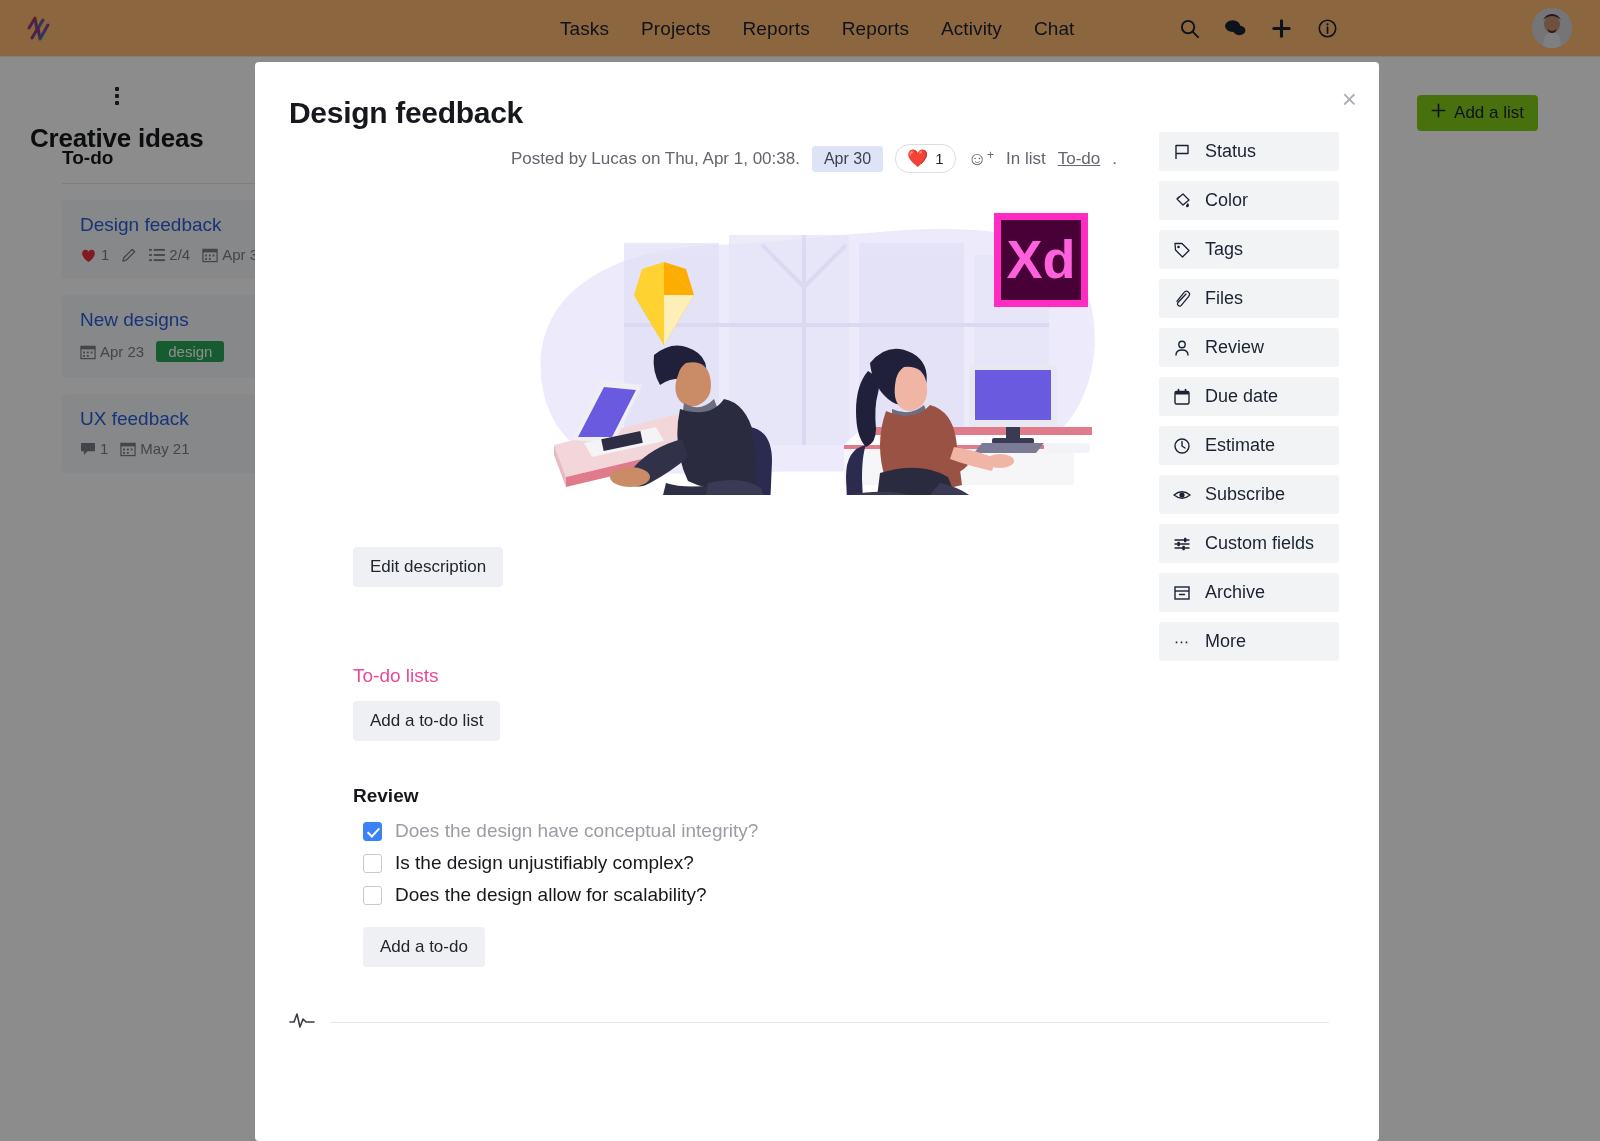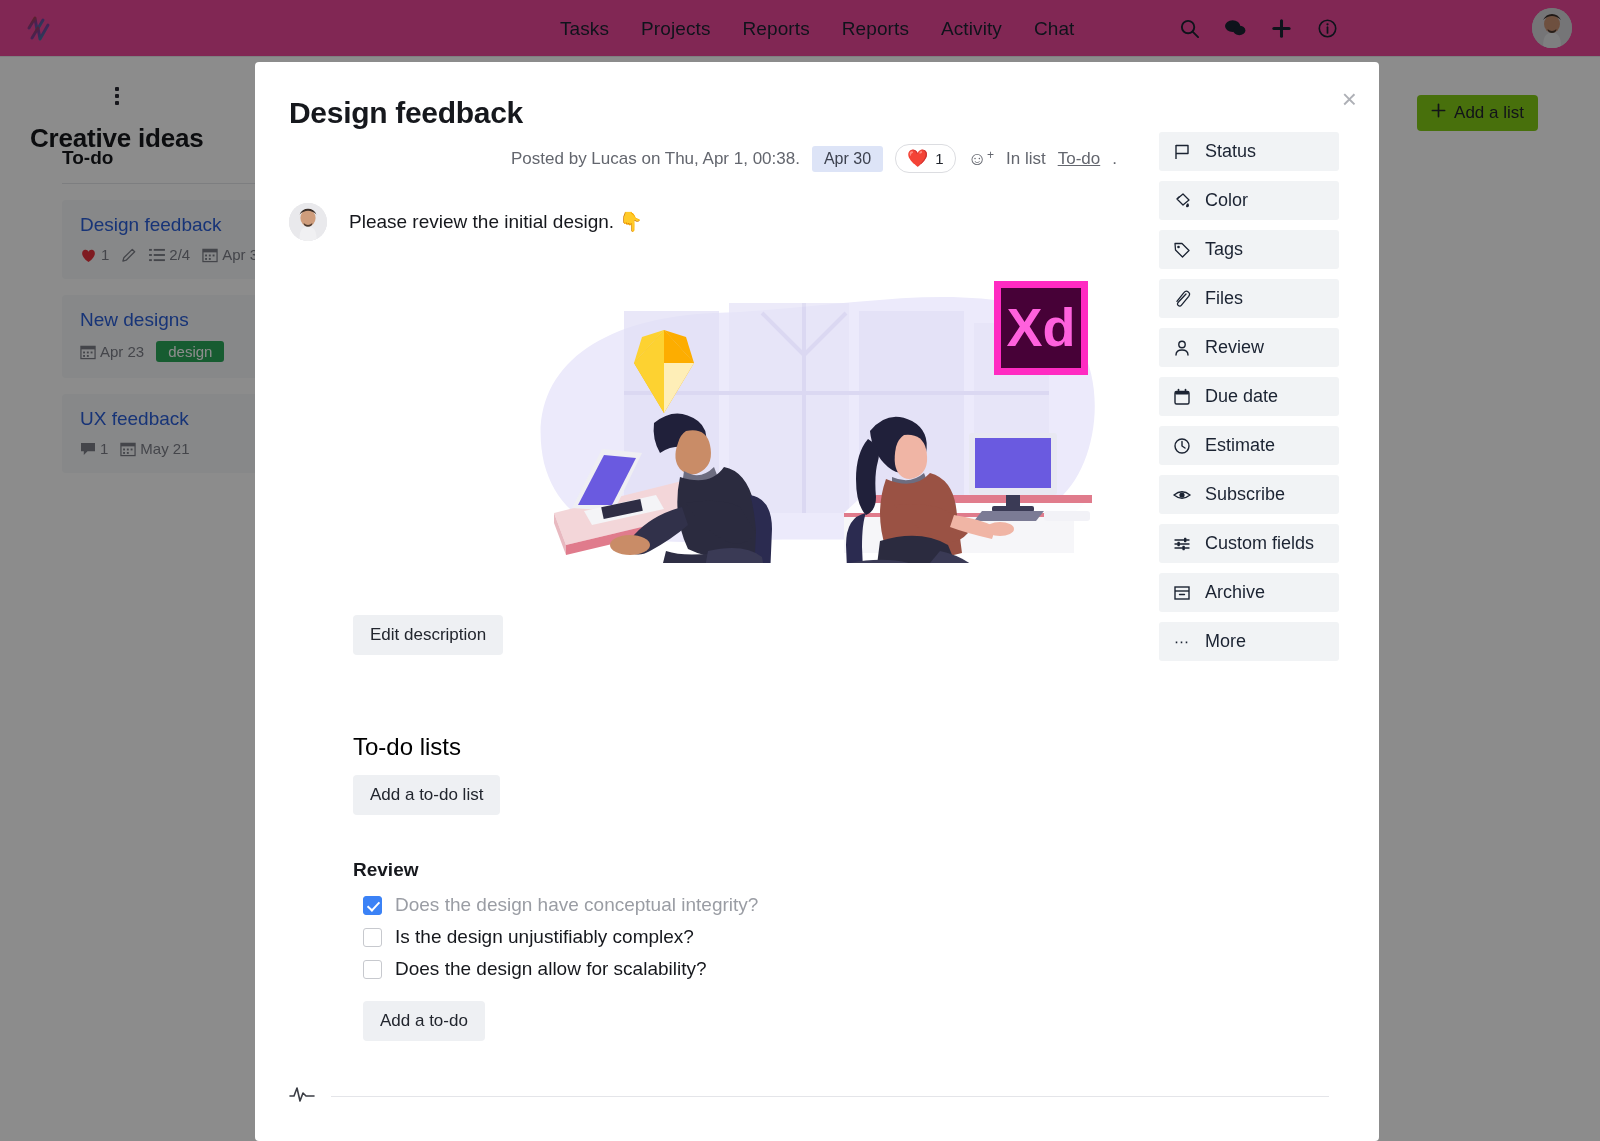--- a/index.html
+++ b/index.html
@@ -16,21 +16,21 @@
   
   .backdrop {
     position: absolute; inset: 0;
     background: rgba(0,0,0,0.45);
     z-index: 40;
   }
 
   
   .topbar {
     position: absolute; top: 0; left: 0; width: 1600px; height: 57px;
-    background: #ec4899;
+    background: #fdba74;
     border-bottom: 1px solid #e8e8ec;
     display: flex; align-items: center;
     z-index: 10;
   }
   .logo {
     position: absolute; left: 22px; top: 12px;
     width: 34px; height: 34px;
   }
   .nav-links {
     position: absolute; left: 560px; top: 0; height: 57px;
@@ -119,21 +119,21 @@
   .illo-wrap { margin-top: 22px; display: flex; justify-content: center; }
 
   .btn-grey {
     background: #eef0f3; border: none; border-radius: 4px;
     font-size: 17px; color: #22262e; padding: 10px 17px;
     cursor: pointer; font-family: inherit;
   }
   .edit-desc-wrap { margin-top: 52px; padding-left: 64px; }
 
   .section-head { margin-top: 78px; padding-left: 64px; }
-  .section-title { font-size: 24px; color: #000000; }
+  .section-title { font-size: 19px; color: #ec4899; }
   .section-head .btn-grey { margin-top: 14px; }
 
   .todo-block { margin-top: 44px; padding-left: 64px; }
   .todo-list-name { font-size: 19px; font-weight: bold; color: #16181d; margin-bottom: 8px; }
   .todo-item { display: flex; align-items: center; gap: 13px; padding: 5px 0 5px 10px; }
   .cbox { width: 19px; height: 19px; border: 1.5px solid #c7c9ce; border-radius: 3px; background: #fff; flex: 0 0 19px; cursor: pointer; }
   .cbox.on { background: #3b82f6; border-color: #3b82f6; position: relative; }
   .cbox.on::after {
     content: ""; position: absolute; left: 5.5px; top: 2px;
     width: 5px; height: 10px; border: solid #fff; border-width: 0 2.4px 2.4px 0;
@@ -356,35 +356,20 @@
         <span class="react-pill">
           <span class="react-heart">❤️</span>
           <span>1</span>
         </span>
         <span class="add-react">☺<sup>+</sup></span>
         <span>In list</span>
         <span class="inlist-link">To-do</span>
         <span>.</span>
       </div>
 
-      <div class="comment-row">
-        <div class="avatar-sm">
-          <svg width="38" height="38" viewBox="0 0 38 38">
-            <rect width="38" height="38" fill="#e9e9ec"></rect>
-            <ellipse cx="19" cy="15" rx="7.6" ry="8.6" fill="#cf9d7c"></ellipse>
-            <path d="M10.5 11.5 q8.5 -7.5 17 0 q-2.5 -5.8 -8.5 -5.8 q-6 0 -8.5 5.8z" fill="#3c2f28"></path>
-            <path d="M19 23 q-3.8 1 -5.7 2.8 q-2.9 2.4 -2.9 12.2 h17.2 q0 -9.8 -2.9 -12.2 q-1.9 -1.8 -5.7 -2.8z" fill="#f0f0f2"></path>
-            <path d="M14.6 20 q4.4 3.8 8.8 0 q-0.4 3.8 -4.4 3.8 q-4 0 -4.4 -3.8z" fill="#4b3a2f"></path>
-          </svg>
-        </div>
-        <div class="comment-text">
-          <span>Please review the initial design.</span>
-          <span>👇</span>
-        </div>
-      </div>
 
       <div class="illo-wrap">
         <svg width="600" height="300" viewBox="0 0 600 300">
 
           <path d="M30 200 C10 110 80 55 200 50 C330 45 430 20 520 45 C600 68 595 200 540 240 C470 290 330 272 220 278 C110 284 48 268 30 200z" fill="#eceafb"></path>
 
           <g opacity="0.75">
             <rect x="110" y="48" width="95" height="200" fill="#e2e0f6"></rect>
             <rect x="215" y="40" width="120" height="210" fill="#e6e4f8"></rect>
             <rect x="345" y="48" width="105" height="200" fill="#e2e0f6"></rect>

